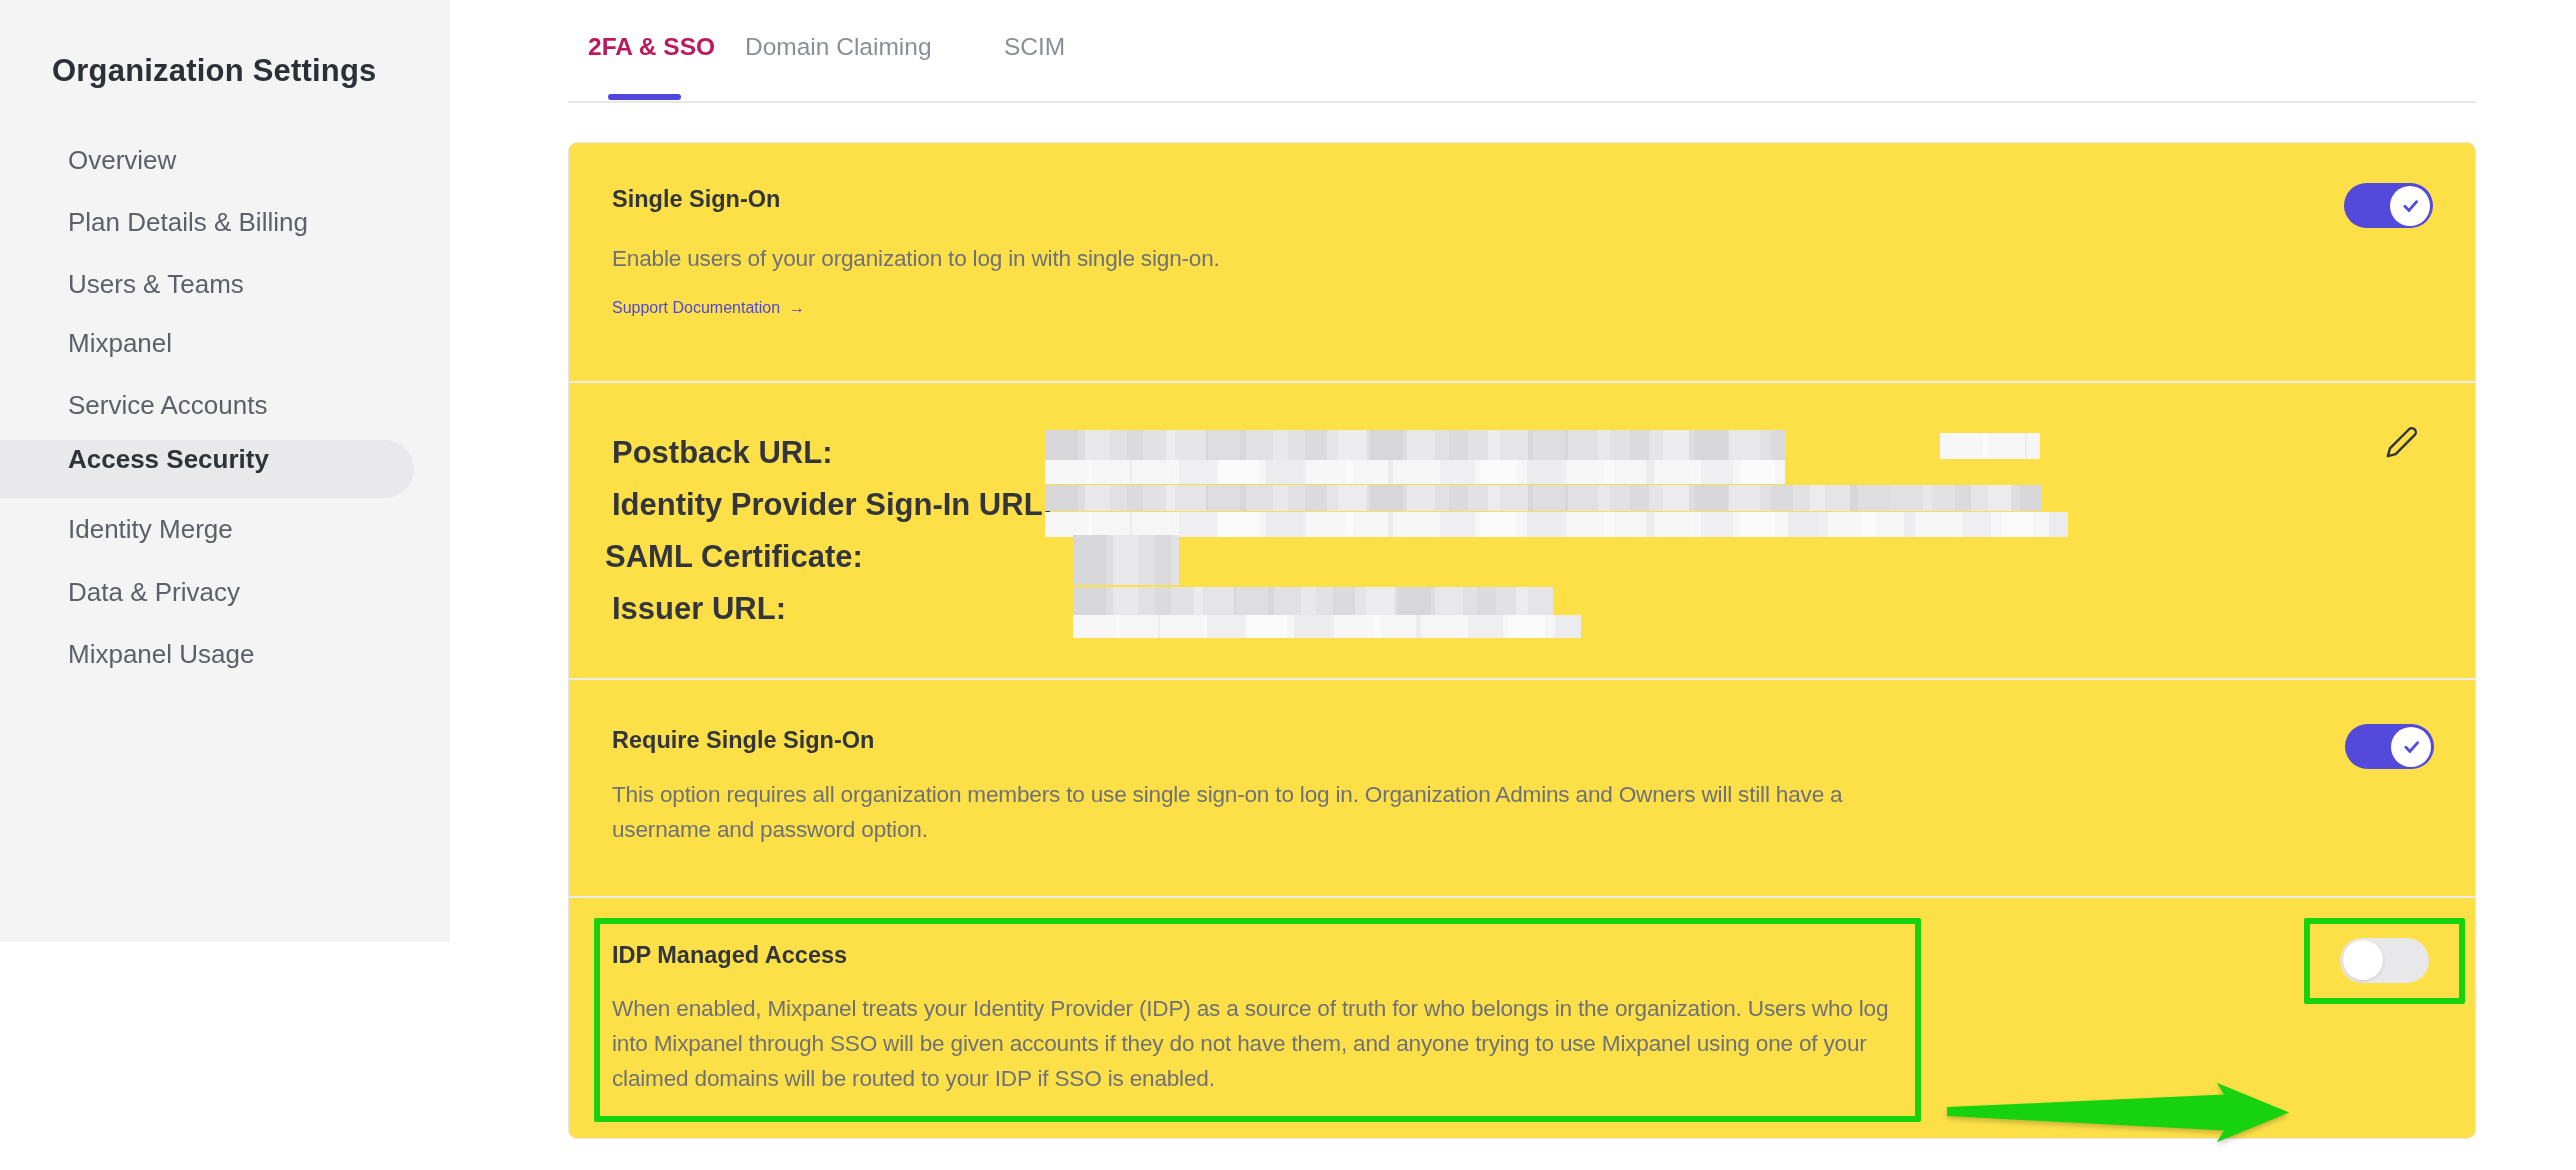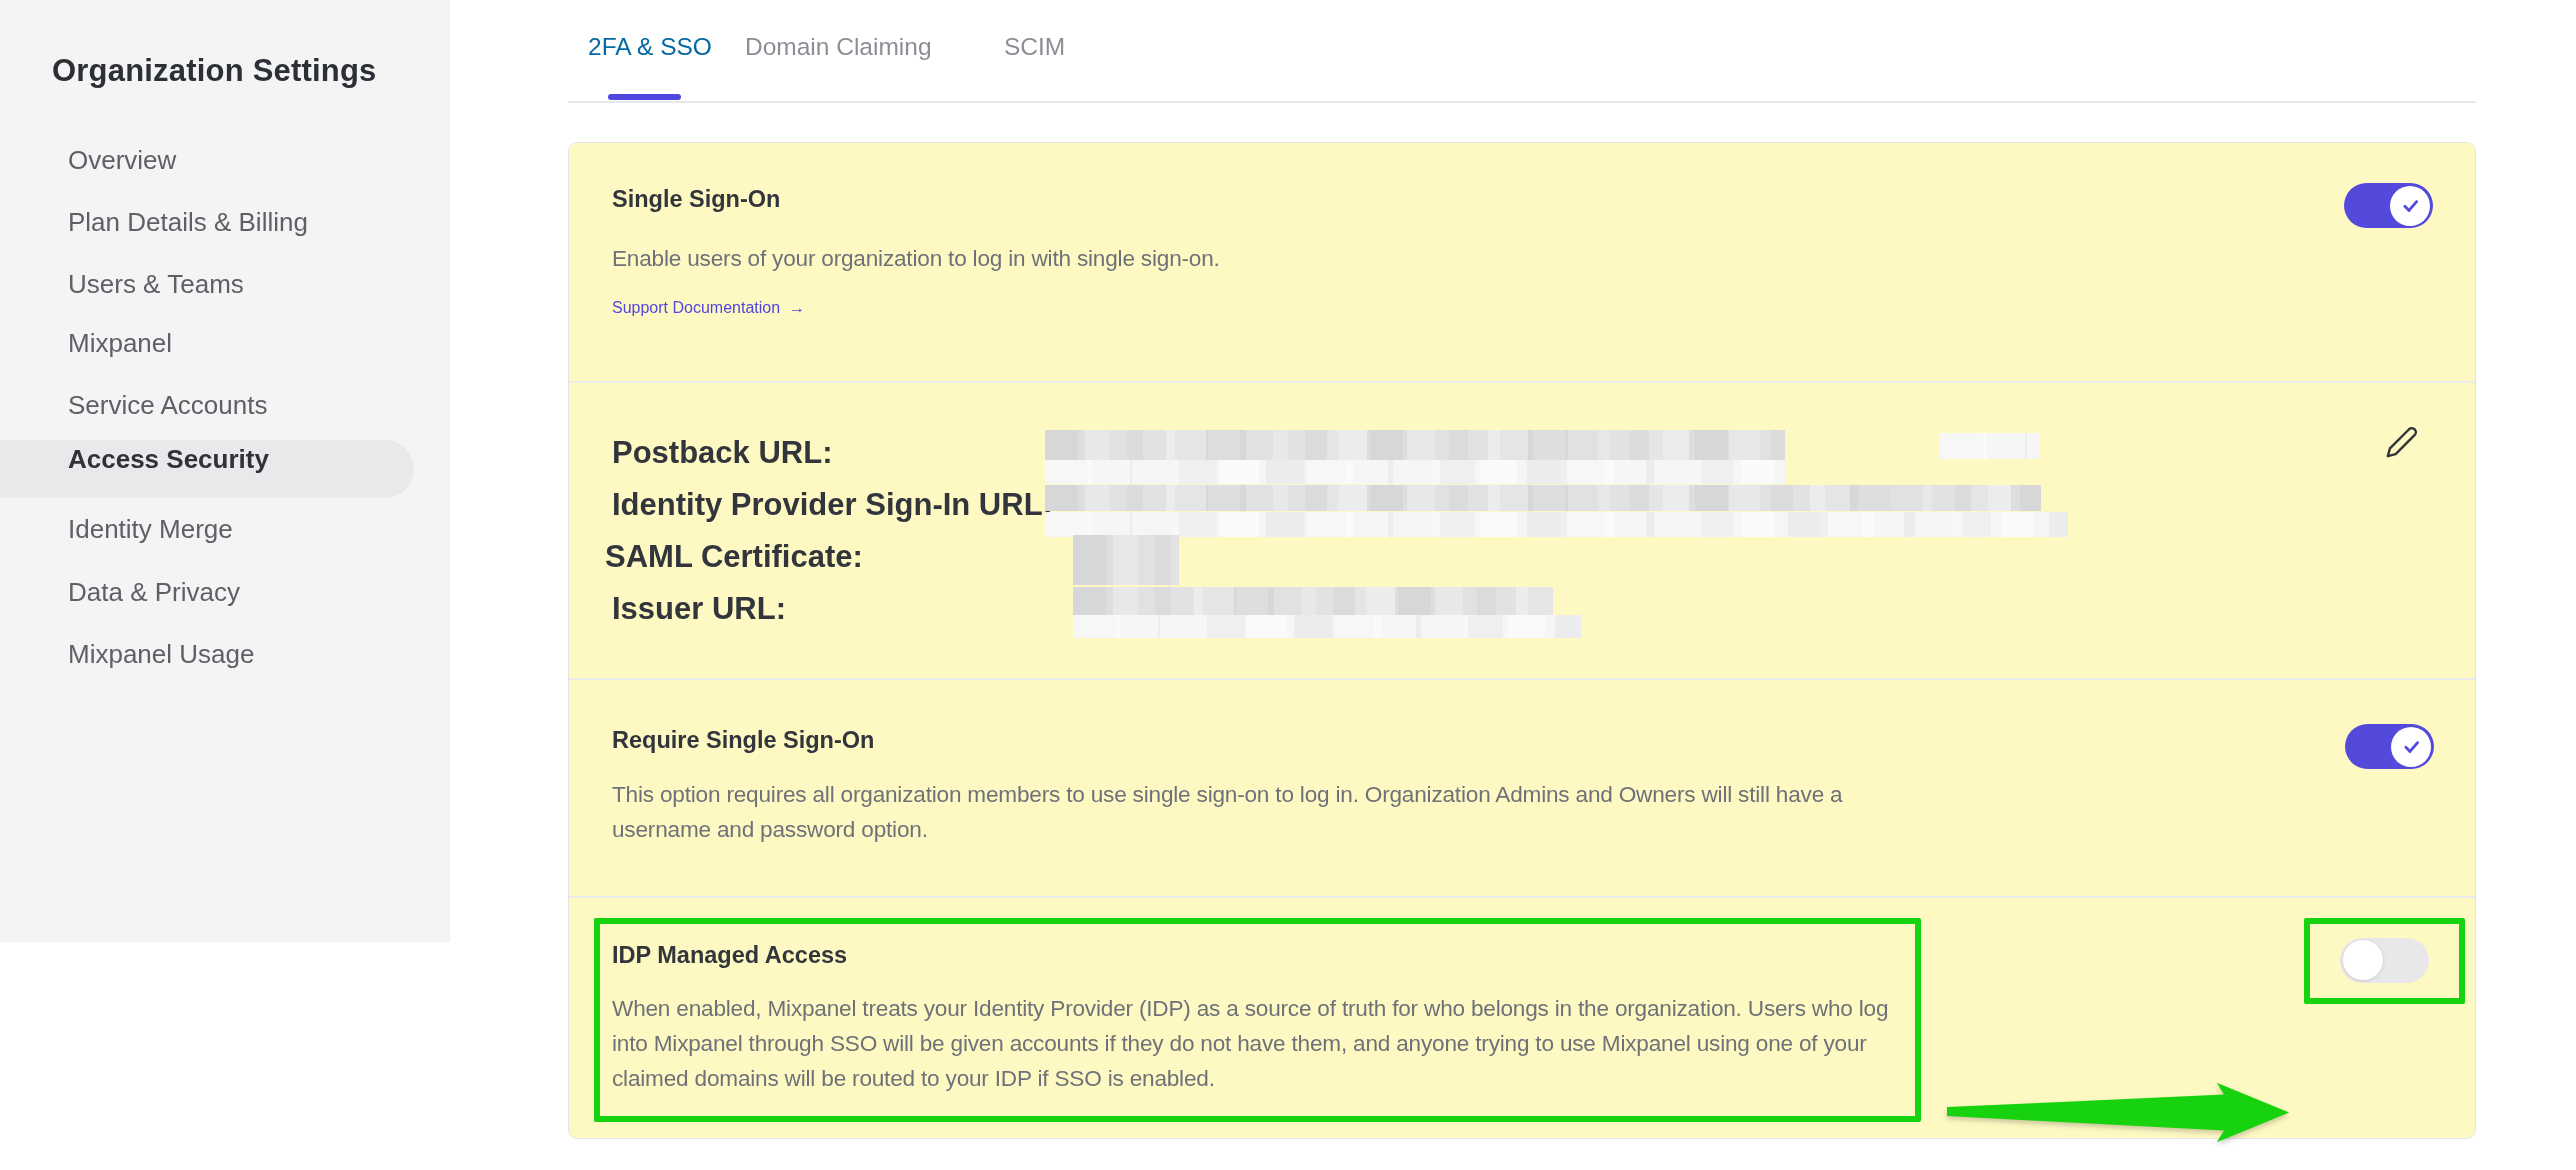--- a/index.html
+++ b/index.html
@@ -10,25 +10,25 @@
     font-family: "Liberation Sans", sans-serif;
   }
   
   .sidebar { position: absolute; left: 0; top: 0; width: 450px; height: 942px; background: #f4f4f5; }
   .sidebar-title { position: absolute; left: 52px; top: 53px; font-size: 31px; font-weight: 700; color: #2c3036; letter-spacing: 0.2px; }
   .nav-pill { position: absolute; left: 0; top: 440px; width: 414px; height: 58px; background: #e9e9eb; border-radius: 0 29px 29px 0; }
   .nav-item { position: absolute; left: 68px; height: 31px; font-size: 26px; color: #5d6066; cursor: pointer; white-space: nowrap; }
   .nav-item.active { color: #2f3237; font-weight: 600; }
   
   .tab { position: absolute; top: 33px; font-size: 24.5px; color: #8b8f95; cursor: pointer; white-space: nowrap; }
-  .tab.active { color: #0369a1; font-weight: 400; }
+  .tab.active { color: #be185d; font-weight: 700; }
   .tab-underline { position: absolute; left: 608px; top: 94px; width: 73px; height: 6.3px; border-radius: 3.6px; background: #5146DD; }
   .tab-line { position: absolute; left: 568px; top: 101px; width: 1908px; height: 1.8px; background: #e8e8ea; }
   
-  .card { position: absolute; left: 568px; top: 142px; width: 1908px; height: 997px; background: #fef9c3; border: 1.8px solid #e5e5e7; border-radius: 9px; }
+  .card { position: absolute; left: 568px; top: 142px; width: 1908px; height: 997px; background: #fde047; border: 1.8px solid #e5e5e7; border-radius: 9px; }
   .divider { position: absolute; left: 0; width: 100%; height: 1.8px; background: #ebebed; }
   .h { position: absolute; font-size: 23.5px; font-weight: 600; color: #32363c; white-space: nowrap; }
   .body { position: absolute; font-size: 22.6px; color: #6e7278; line-height: 35px; letter-spacing: -0.2px; }
   .link { position: absolute; font-size: 16px; font-weight: 500; color: #5146DD; cursor: pointer; white-space: nowrap; }
   .link .arr { margin-left: 9px; }
   .field-label { position: absolute; font-size: 31px; font-weight: 700; color: #32363c; white-space: nowrap; }
   
   .blur { position: absolute; }
   .blur-a { background:
       repeating-linear-gradient(90deg, rgba(0,0,0,0.03) 0 33px, rgba(0,0,0,0) 33px 65px),

